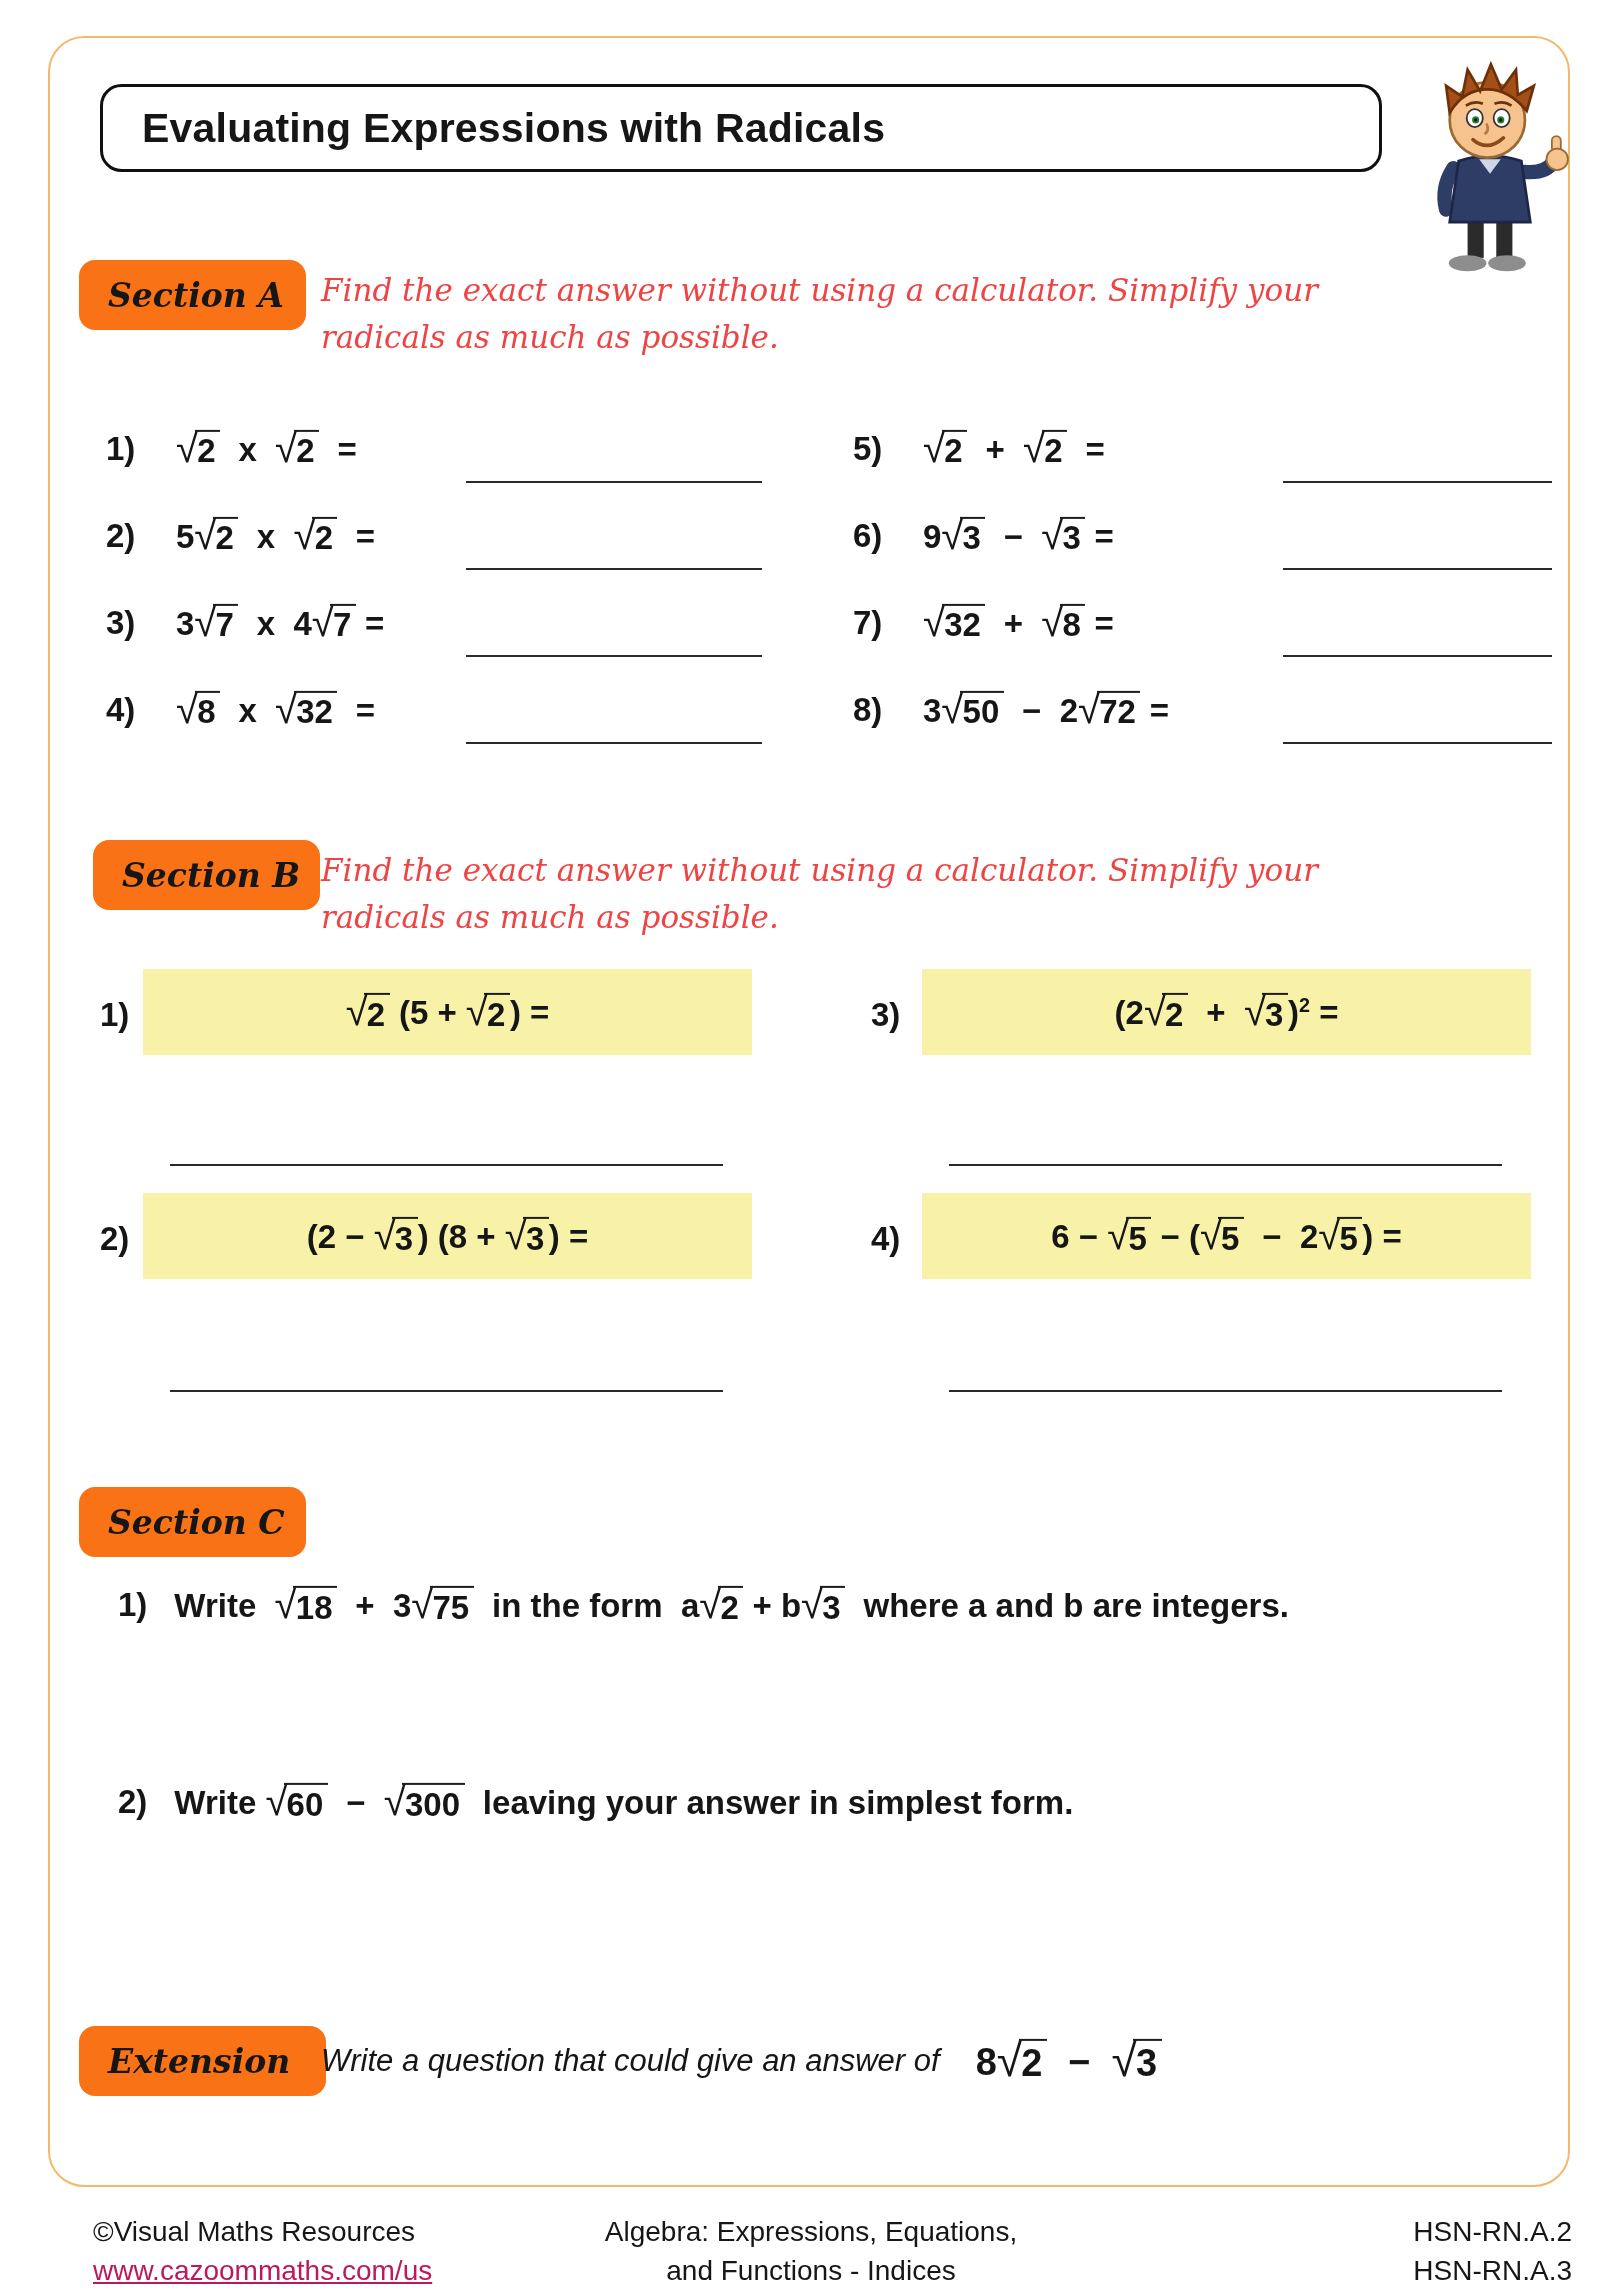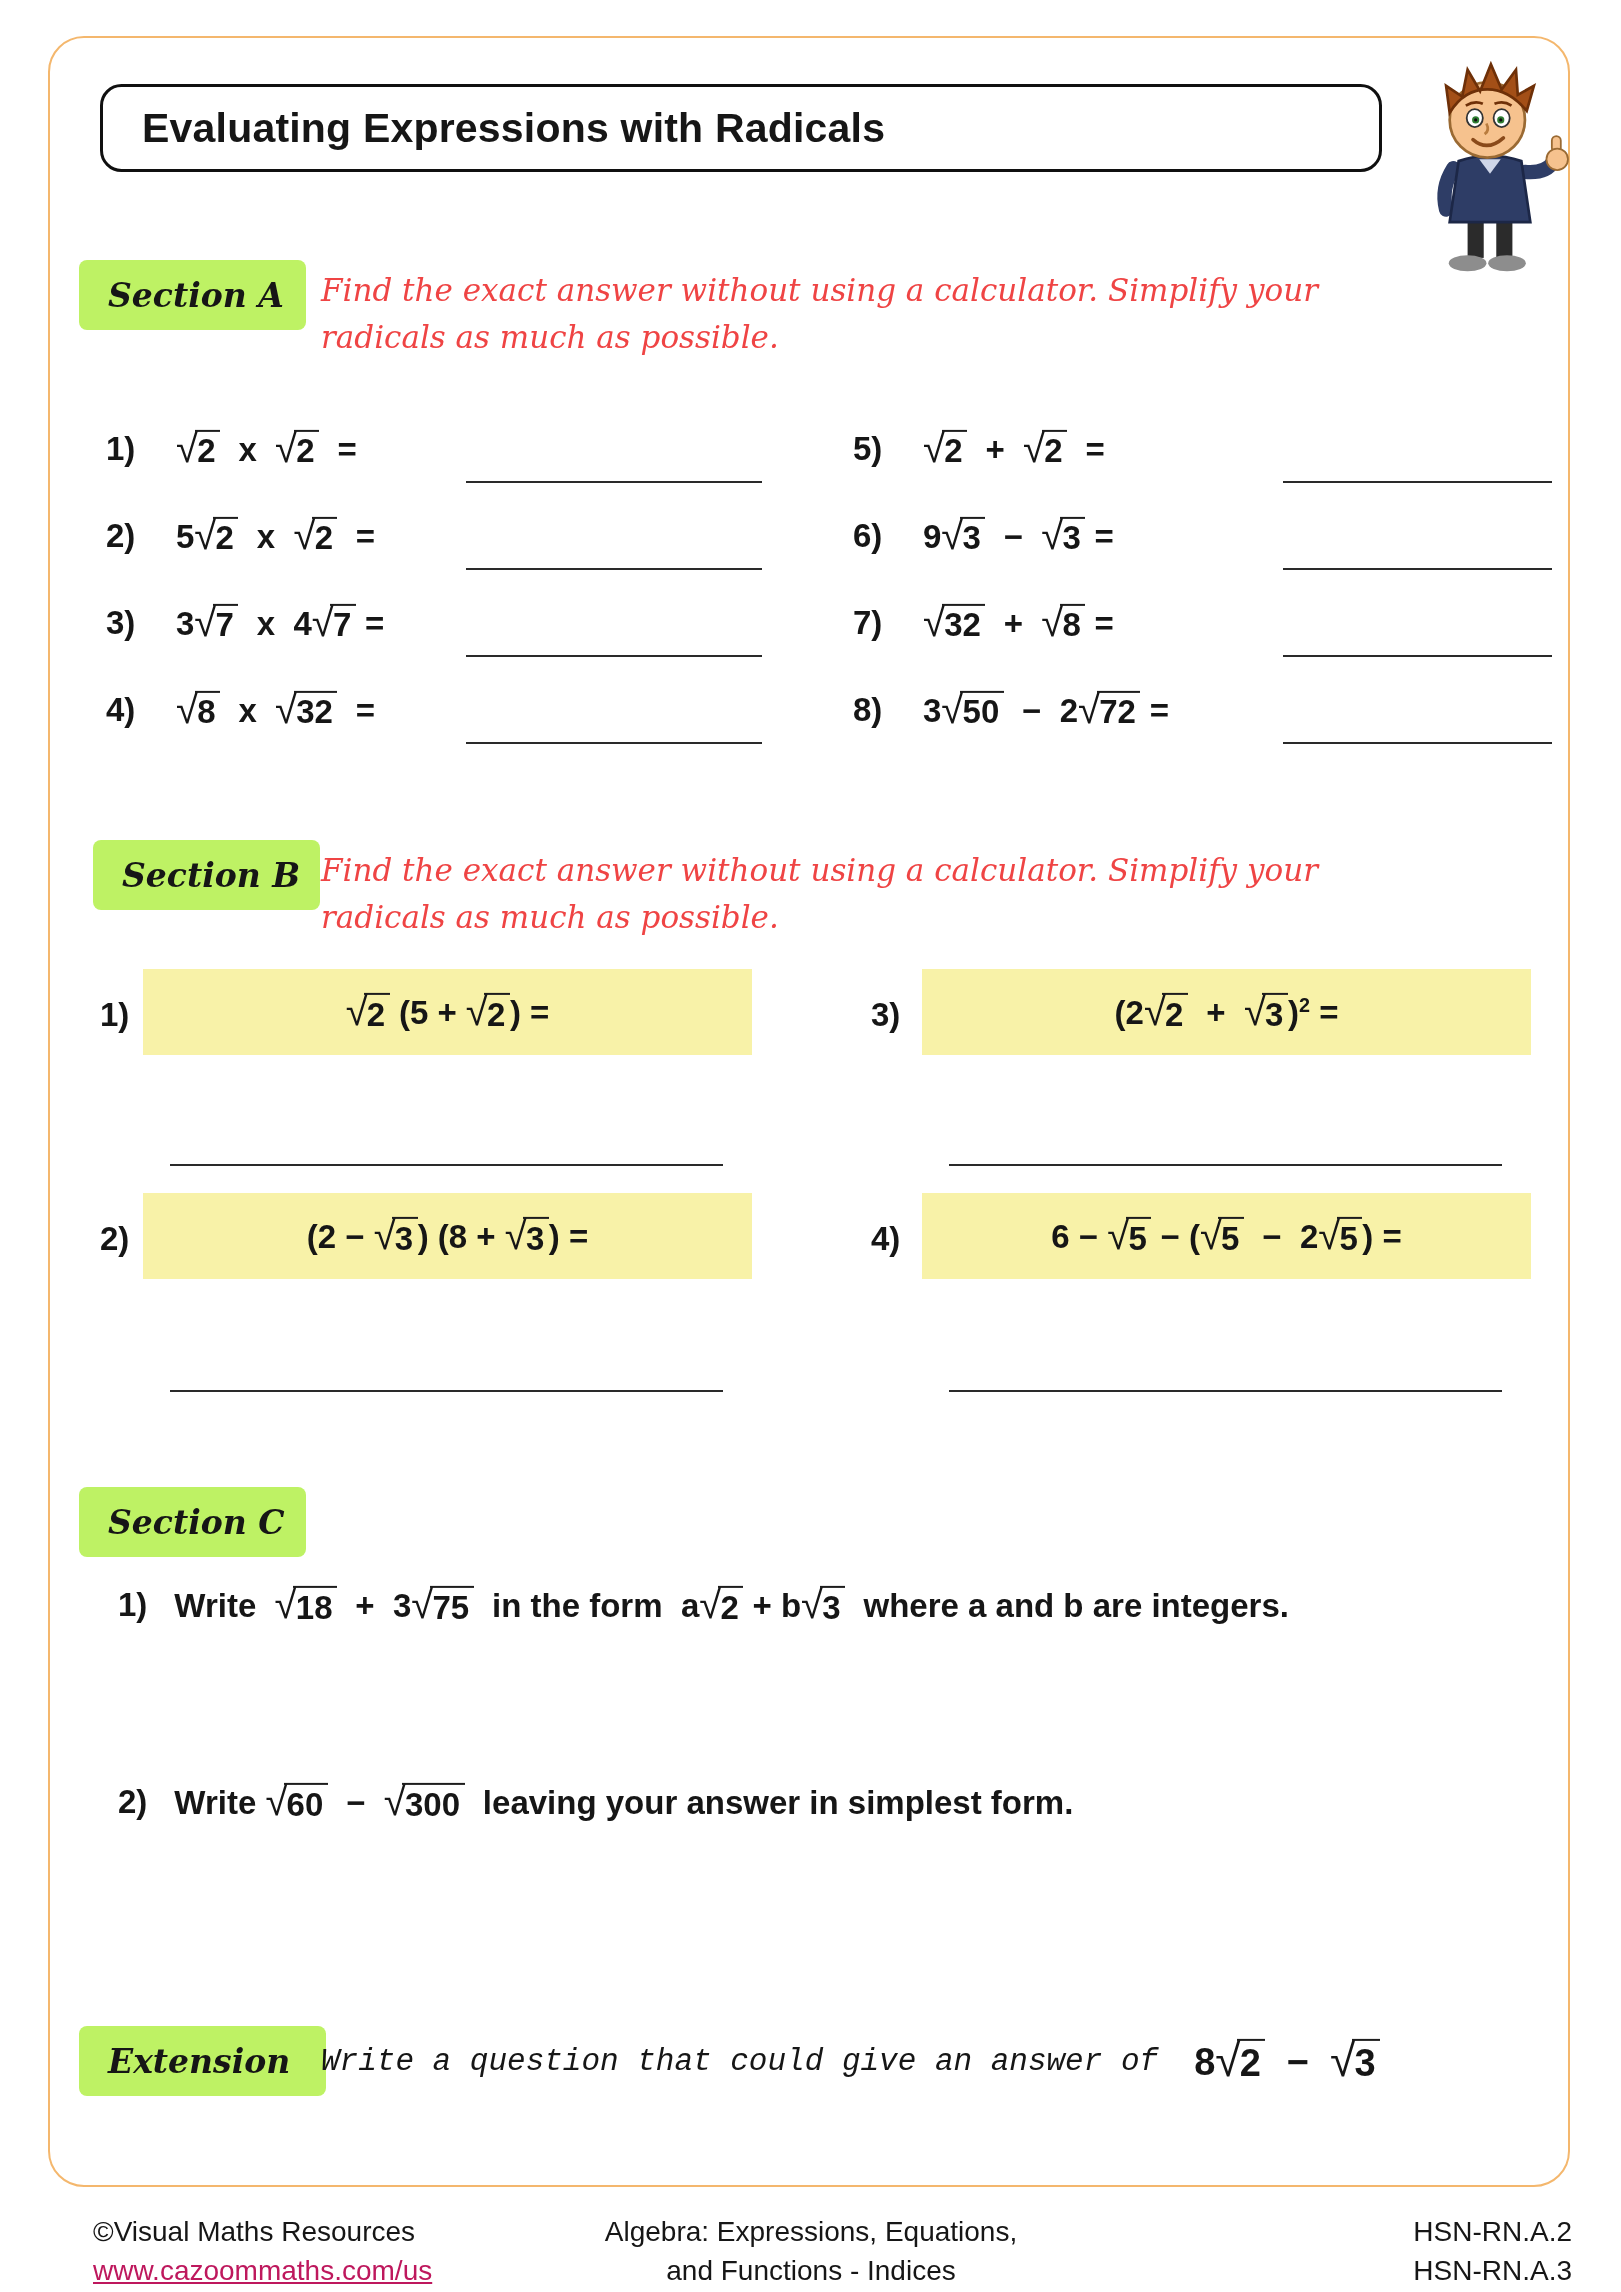--- a/index.html
+++ b/index.html
@@ -10,21 +10,21 @@
   .title-box{position:absolute;left:100px;top:84px;width:1282px;height:88px;
              border:3.6px solid #101010;border-radius:21.5px;box-sizing:border-box;
              display:flex;align-items:center;padding-left:39px;background:#fff;
              font-size:41px;font-weight:700;letter-spacing:0.2px;text-align:right;}
   .logo{position:absolute;left:1252px;top:79px;width:133px;height:124px;background:#fff;
         border:1.8px solid #111;box-sizing:border-box;display:flex;flex-direction:column;
         align-items:center;justify-content:center;gap:1.8px;}
   .logo-text{font-size:23px;font-weight:700;letter-spacing:0.4px;}
   .mascot{position:absolute;left:1394px;top:50px;width:192px;height:233px;}
 
-  .slabel{position:absolute;left:79px;height:70px;background:#bef264;border-radius:8px;
+  .slabel{position:absolute;left:79px;height:70px;background:#f97316;border-radius:16px;
           font-family:"DejaVu Serif","Liberation Serif",serif;font-style:italic;font-weight:700;
           font-size:33px;display:flex;align-items:center;padding-left:29px;box-sizing:border-box;}
   .slabel-a{top:260px;width:227px;}
   .slabel-b{top:840px;width:227px;margin-left:14px;}
   .slabel-c{top:1487px;width:227px;}
   .slabel-ext{top:2026px;width:247px;}
 
   .instr{position:absolute;left:321px;font-family:"DejaVu Serif","Liberation Serif",serif;
          font-style:italic;font-size:31px;line-height:47px;color:#ef4444;}
   .instr-a{top:267px;}
@@ -50,21 +50,21 @@
         display:flex;align-items:center;justify-content:center;}
   .bline{position:absolute;width:553px;height:0;border-bottom:2.7px solid #2a2a2a;}
 
   .crow{position:absolute;left:118px;display:flex;align-items:center;}
   .crow .cnum{font-size:33px;font-weight:700;margin-right:27px;}
   .crow .pmath{font-size:33px;}
   .crow-1{top:1585px;}
   .crow-2{top:1782px;}
 
   .extrow{position:absolute;left:321px;top:2026px;height:70px;display:flex;align-items:center;}
-  .ext-instr{font-family:Liberation Mono, monospace;font-style:italic;font-size:31px;}
+  .ext-instr{font-family:Liberation Sans, sans-serif;font-style:italic;font-size:31px;}
   .extmath{font-size:38px;font-weight:700;margin-left:36px;white-space:pre;}
 
   .footer{position:absolute;left:0;top:2212px;width:1622px;height:81px;font-size:28px;line-height:39px;}
   .f-left{position:absolute;left:49px;top:0;margin-left:44px;}
   .f-link{color:#be185d;text-decoration:underline;display:block;cursor:pointer;}
   .f-center{position:absolute;left:0;top:0;width:100%;text-align:center;}
   .f-right{position:absolute;right:50px;top:0;text-align:right;}
 </style>
 </head>
 <body>

